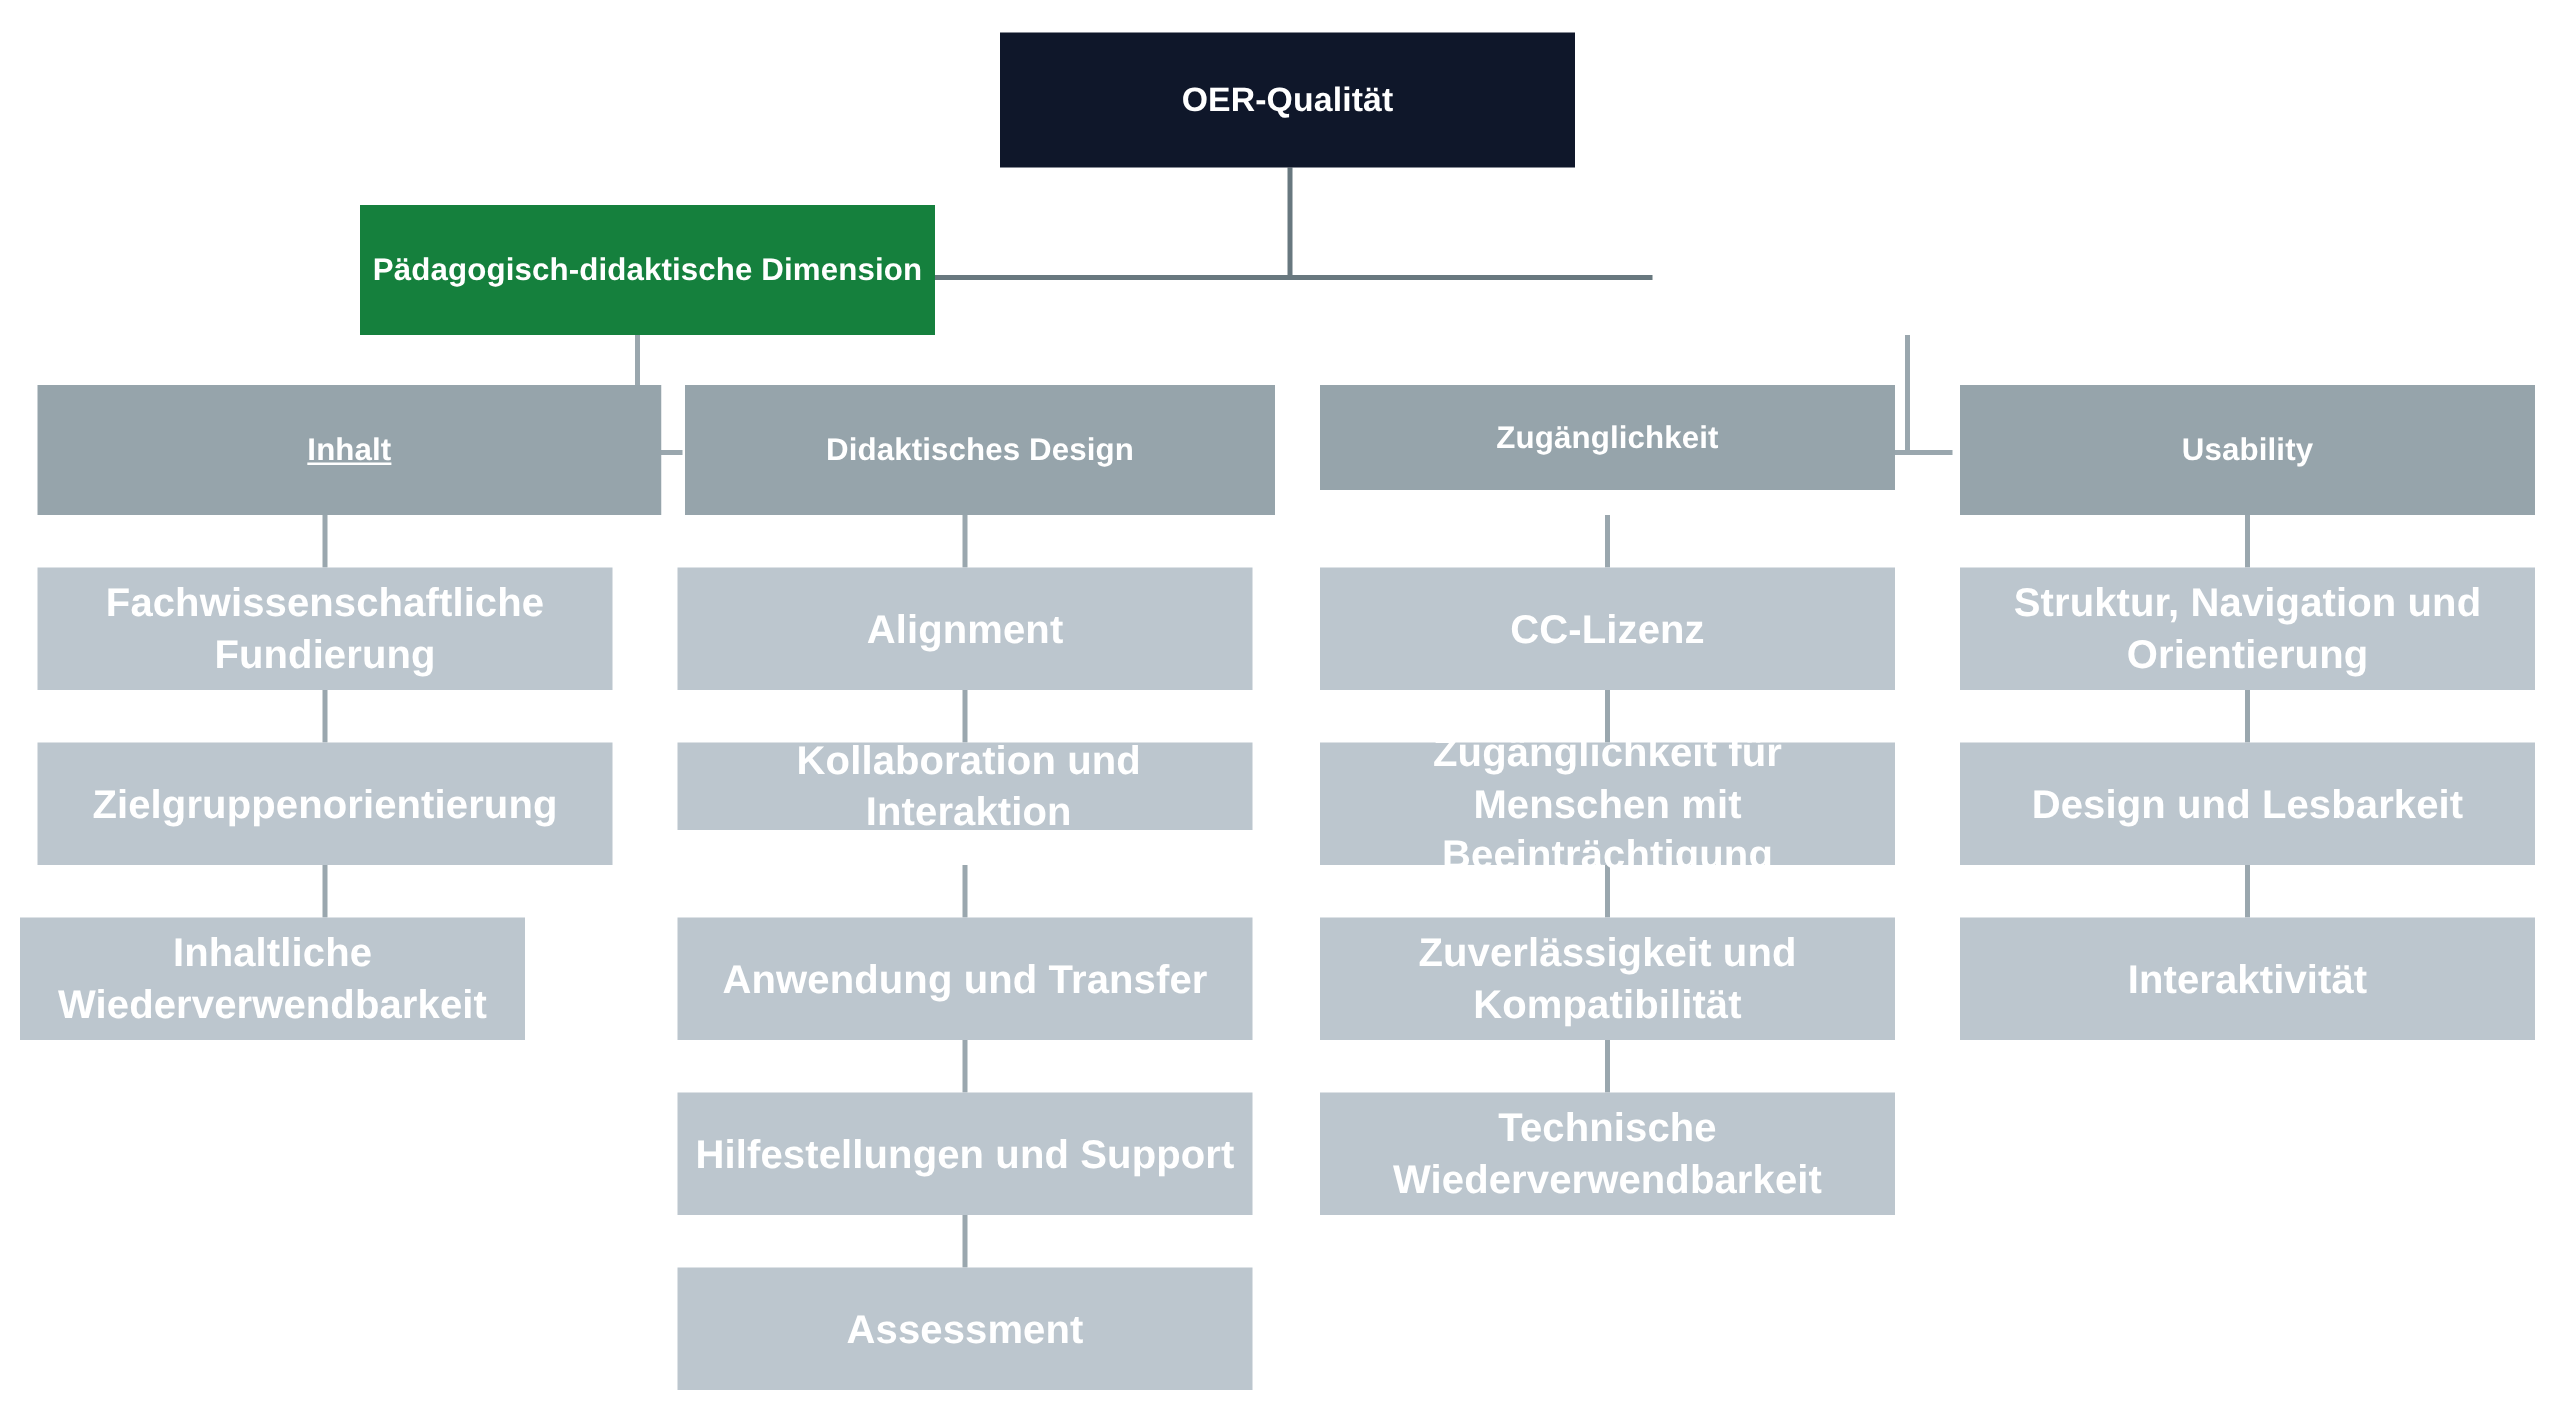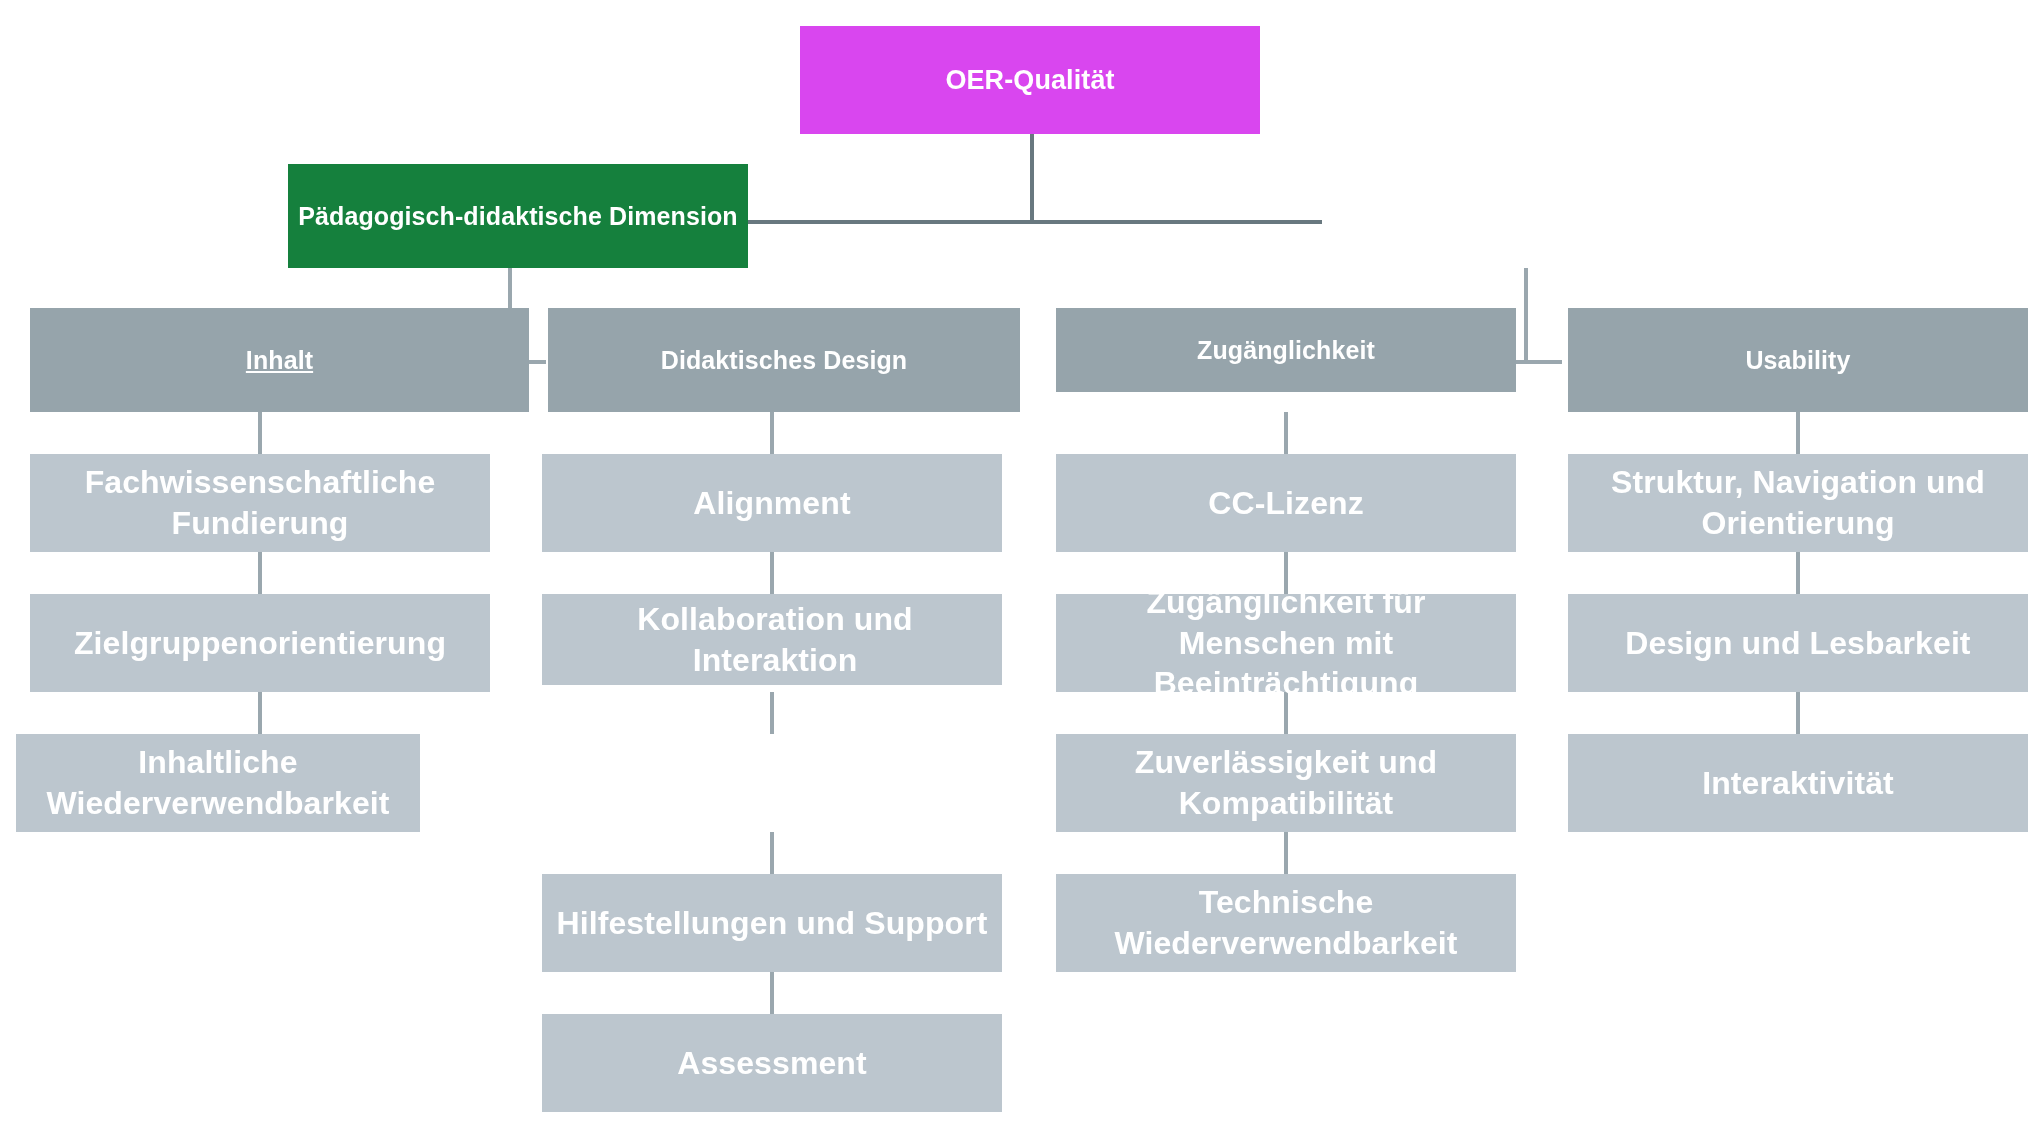--- a/index.html
+++ b/index.html
@@ -26,21 +26,21 @@
     display: flex;
     align-items: center;
     justify-content: center;
     text-align: center;
     color: #ffffff;
     font-weight: bold;
     line-height: 1.28;
     padding: 4px 10px;
     letter-spacing: 0.1px;
   }
-  .lvl1 { background: #d946ef; font-size: 27px; text-align: center; }
+  .lvl1 { background: #0f172a; font-size: 27px; text-align: center; }
   .lvl2 { background: #15803d; font-size: 25px; }
   .lvl3 { background: #96a4ab; font-size: 25px; }
   .lvl4 { background: #bcc6ce; font-size: 32px; }
 
   
   .conn {
     position: absolute;
     background: #9aa7ae;
   }
   .conn.dark { background: #68787f; }
@@ -94,21 +94,22 @@
 
   <div class="node lvl3" style="left:1056px; top:308px; width:460px; height:84px;">Zugänglichkeit</div>
 
   <div class="node lvl3" style="left:1568px; top:308px; width:460px; height:104px;">Usability</div>
 
   <div class="node lvl4" style="left:30px; top:454px; width:460px; height:98px;">Fachwissenschaftliche Fundierung</div>
   <div class="node lvl4" style="left:30px; top:594px; width:460px; height:98px;">Zielgruppenorientierung</div>
   <div class="node lvl4" style="left:16px; top:734px; width:404px; height:98px;">Inhaltliche Wiederverwendbarkeit</div>
 
   <div class="node lvl4" style="left:542px; top:454px; width:460px; height:98px;">Alignment</div>
-  <div class="node lvl4" style="left:542px; top:594px; width:460px; height:91px;padding-left:16px;">Kollaboration und Interaktion</div>
+  <div class="node lvl4" style="left:542px; top:594px; width:460px; height:70px;padding-left:16px;">Kollaboration und Interaktion</div>
+  <div class="node lvl4" style="left:542px; top:734px; width:460px; height:98px;">Anwendung und Transfer</div>
   <div class="node lvl4" style="left:542px; top:874px; width:460px; height:98px;">Hilfestellungen und Support</div>
   <div class="node lvl4" style="left:542px; top:1014px; width:460px; height:98px;">Assessment</div>
 
   <div class="node lvl4" style="left:1056px; top:454px; width:460px; height:98px;">CC-Lizenz</div>
   <div class="node lvl4" style="left:1056px; top:594px; width:460px; height:98px;">Zugänglichkeit für Menschen mit Beeinträchtigung</div>
   <div class="node lvl4" style="left:1056px; top:734px; width:460px; height:98px;">Zuverlässigkeit und Kompatibilität</div>
   <div class="node lvl4" style="left:1056px; top:874px; width:460px; height:98px;">Technische Wiederverwendbarkeit</div>
 
   <div class="node lvl4" style="left:1568px; top:454px; width:460px; height:98px;">Struktur, Navigation und Orientierung</div>
   <div class="node lvl4" style="left:1568px; top:594px; width:460px; height:98px;">Design und Lesbarkeit</div>

